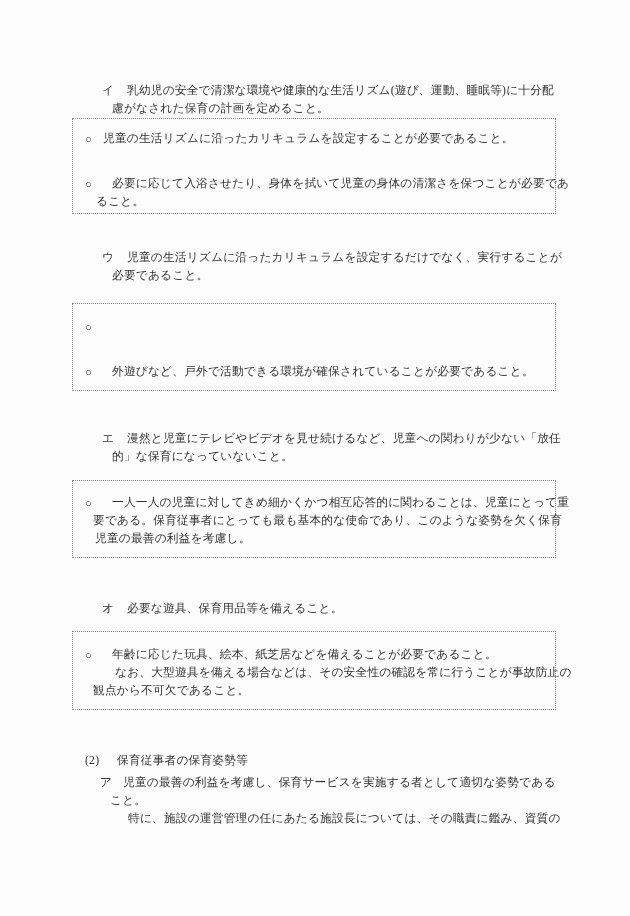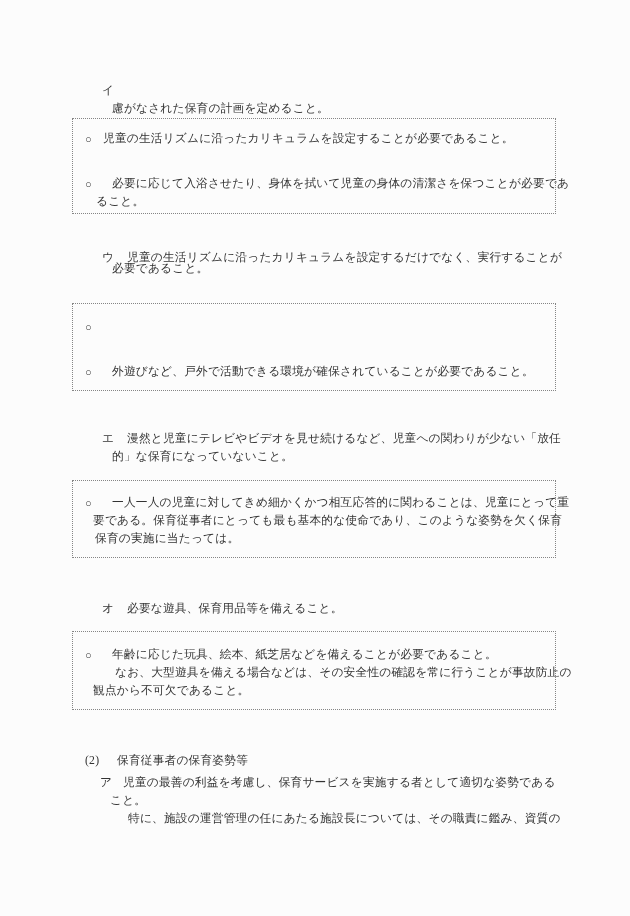--- a/index.html
+++ b/index.html
@@ -27,49 +27,50 @@
     border:1px dotted #858585;
   }
   .bullet{font-size:11px;}
 </style>
 </head>
 <body>
 
 <div class="page">
 
   <div class="ln" style="left:102px;top:82px">イ</div>
+  <div class="ln" style="left:127px;top:82px">乳幼児の安全で清潔な環境や健康的な生活リズム(遊び、運動、睡眠等)に十分配</div>
   <div class="ln" style="left:112px;top:100px">慮がなされた保育の計画を定めること。</div>
 
   <div class="box" style="top:118px;height:96px">
     <div class="ln bullet" style="left:12px;top:11px">○</div>
     <div class="ln" style="left:30px;top:11px">児童の生活リズムに沿ったカリキュラムを設定することが必要であること。</div>
     <div class="ln bullet" style="left:12px;top:56px">○</div>
     <div class="ln" style="left:39px;top:56px">必要に応じて入浴させたり、身体を拭いて児童の身体の清潔さを保つことが必要であ</div>
     <div class="ln" style="left:23px;top:74px">ること。</div>
   </div>
 
   <div class="ln" style="left:102px;top:249px">ウ</div>
   <div class="ln" style="left:127px;top:249px">児童の生活リズムに沿ったカリキュラムを設定するだけでなく、実行することが</div>
-  <div class="ln" style="left:112px;top:260px">必要であること。</div>
+  <div class="ln" style="left:112px;top:267px">必要であること。</div>
 
   <div class="box" style="top:303px;height:88px">
     <div class="ln bullet" style="left:12px;top:14px">○</div>
     <div class="ln bullet" style="left:12px;top:59px">○</div>
     <div class="ln" style="left:39px;top:59px">外遊びなど、戸外で活動できる環境が確保されていることが必要であること。</div>
   </div>
 
   <div class="ln" style="left:102px;top:430px">エ</div>
   <div class="ln" style="left:127px;top:430px">漫然と児童にテレビやビデオを見せ続けるなど、児童への関わりが少ない「放任</div>
   <div class="ln" style="left:112px;top:448px">的」な保育になっていないこと。</div>
 
   <div class="box" style="top:480px;height:78px">
     <div class="ln bullet" style="left:12px;top:13px">○</div>
     <div class="ln" style="left:39px;top:13px">一人一人の児童に対してきめ細かくかつ相互応答的に関わることは、児童にとって重</div>
     <div class="ln" style="left:20px;top:31px">要である。保育従事者にとっても最も基本的な使命であり、このような姿勢を欠く保育</div>
-    <div class="ln" style="left:22px;top:49px">保育の実施に当たっては。</div>
+    <div class="ln" style="left:22px;top:49px">児童の最善の利益を考慮し。</div>
   </div>
 
   <div class="ln" style="left:102px;top:600px">オ</div>
   <div class="ln" style="left:127px;top:600px">必要な遊具、保育用品等を備えること。</div>
 
   <div class="box" style="top:631px;height:79px">
     <div class="ln bullet" style="left:12px;top:14px">○</div>
     <div class="ln" style="left:42px;top:32px">なお、大型遊具を備える場合などは、その安全性の確認を常に行うことが事故防止の</div>
     <div class="ln" style="left:39px;top:14px">年齢に応じた玩具、絵本、紙芝居などを備えることが必要であること。</div>
     <div class="ln" style="left:20px;top:50px">観点から不可欠であること。</div>

